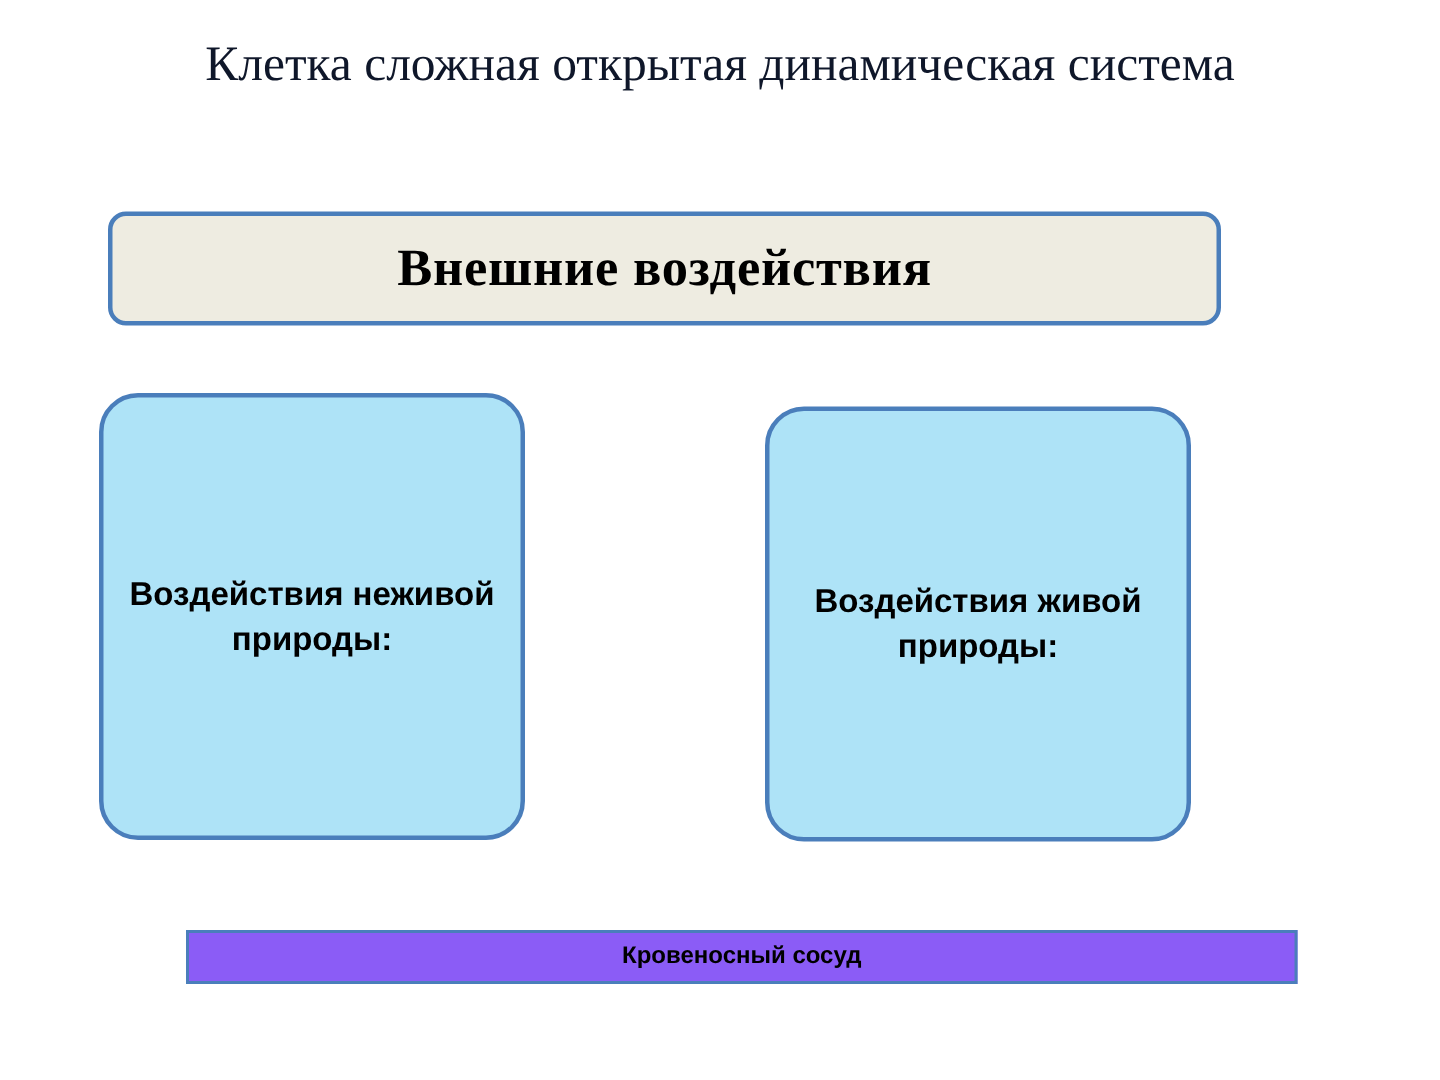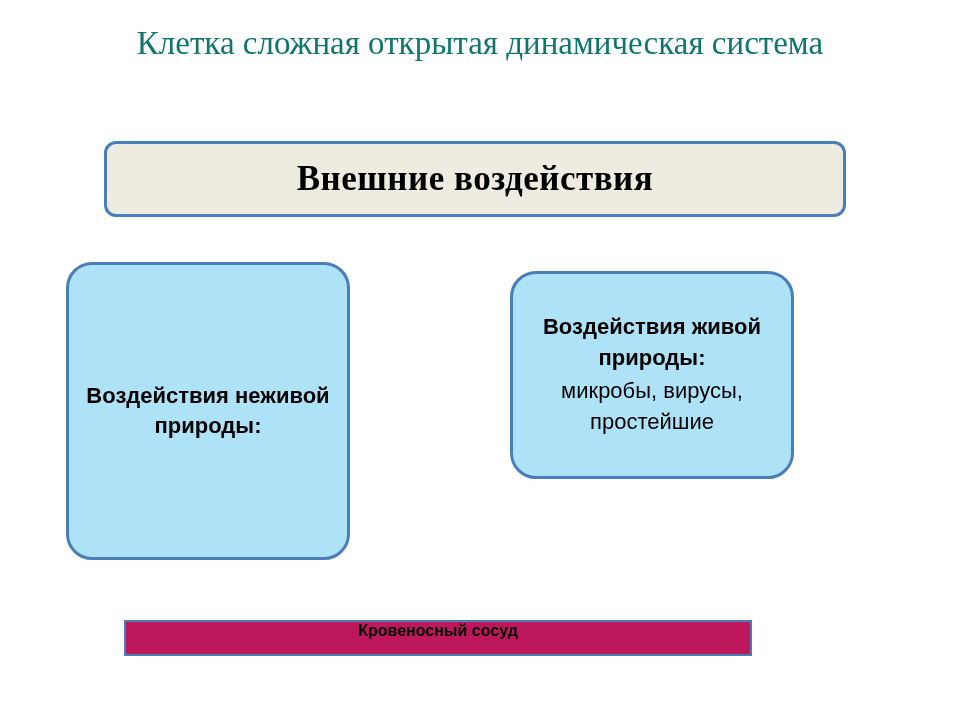--- a/index.html
+++ b/index.html
@@ -24,39 +24,38 @@
   
   .slide-title {
     position: absolute;
     left: 60px;
     top: 22px;
     width: 840px;
     text-align: center;
     font-family: "Liberation Serif", serif;
     font-size: 33px;
     line-height: 1.28;
-    color: #0f766e;
+    color: #0f172a;
     font-weight: 400;
   }
 
   
   .banner {
     position: absolute;
     left: 72px;
     top: 141px;
     width: 742px;
     height: 76px;
     background: #eeece1;
     border: 3px solid #4a7ebb;
     border-radius: 12px;
     box-sizing: border-box;
     display: flex;
     align-items: center;
     justify-content: center;
-    margin-left: 32px;
   }
   .banner-text {
     font-family: "Liberation Serif", serif;
     font-weight: bold;
     font-size: 35px;
     color: #000000;
     letter-spacing: 0.5px;
   }
 
   
@@ -75,21 +74,21 @@
   .infl-box.left {
     left: 66px;
     top: 262px;
     width: 284px;
     height: 298px;
   }
   .infl-box.right {
     left: 510px;
     top: 271px;
     width: 284px;
-    height: 208px;
+    height: 290px;
   }
   .infl-head {
     font-size: 22px;
     font-weight: bold;
     color: #000000;
     text-align: center;
     line-height: 1.38;
   }
   .infl-head .colon { font-weight: bold; }
   .infl-body {
@@ -98,26 +97,27 @@
     text-align: center;
     line-height: 1.42;
     margin-top: 2px;
   }
 
   
   .vessel-bar {
     position: absolute;
     left: 124px;
     top: 620px;
-    width: 628px;
+    width: 741px;
     height: 36px;
-    background: #be185d;
+    background: #8b5cf6;
     border: 2px solid #4a7ebb;
     box-sizing: border-box;
     display: flex;
+    align-items: center;
     justify-content: center;
   }
   .vessel-text {
     font-size: 16px;
     font-weight: bold;
     color: #000000;
   }
 
   
   .watermark {
@@ -168,21 +168,20 @@
   <div class="infl-box left">
     <div class="infl-head">
       <span>Воздействия неживой природы</span><span class="colon">:</span>
     </div>
   </div>
 
   <div class="infl-box right">
     <div class="infl-head">
       <span>Воздействия живой природы</span><span class="colon">:</span>
     </div>
-    <div class="infl-body">микробы, вирусы, простейшие</div>
   </div>
 
   <div class="vessel-bar">
     <span class="vessel-text">Кровеносный сосуд</span>
   </div>
 
 
 </div>
 
 </body></html>

